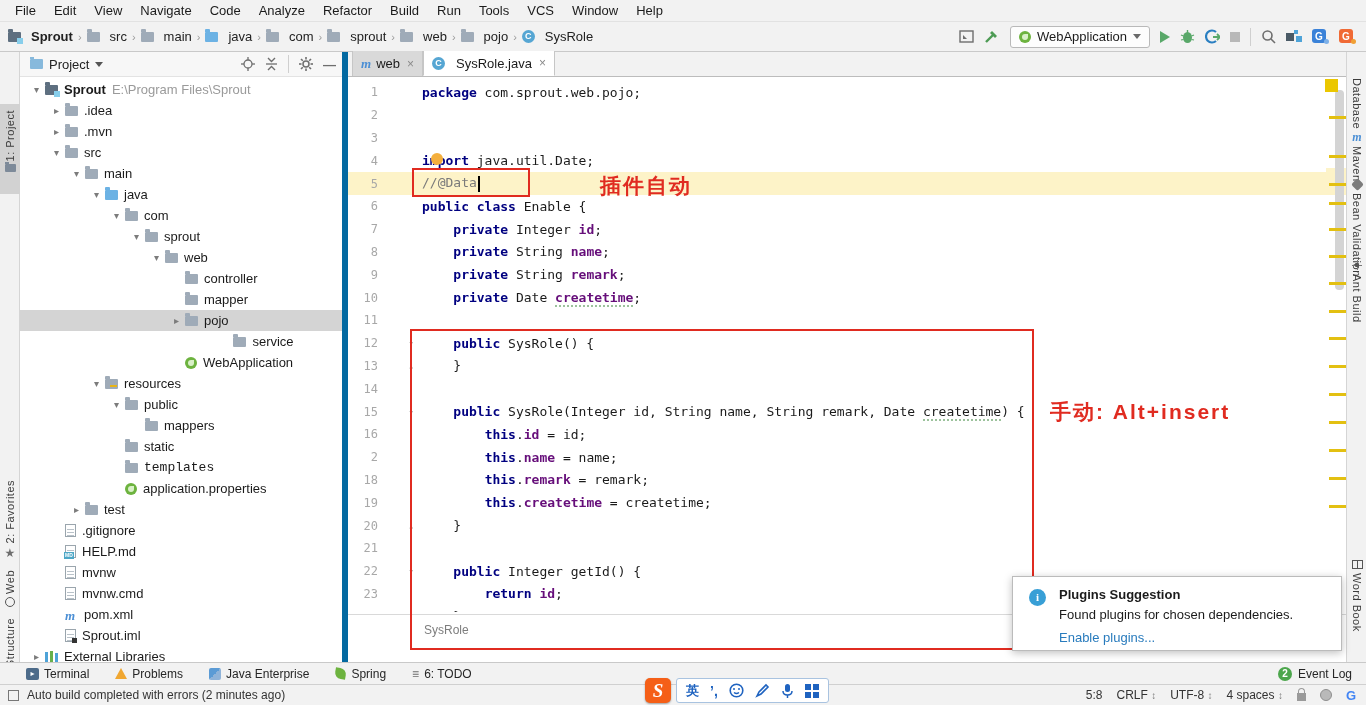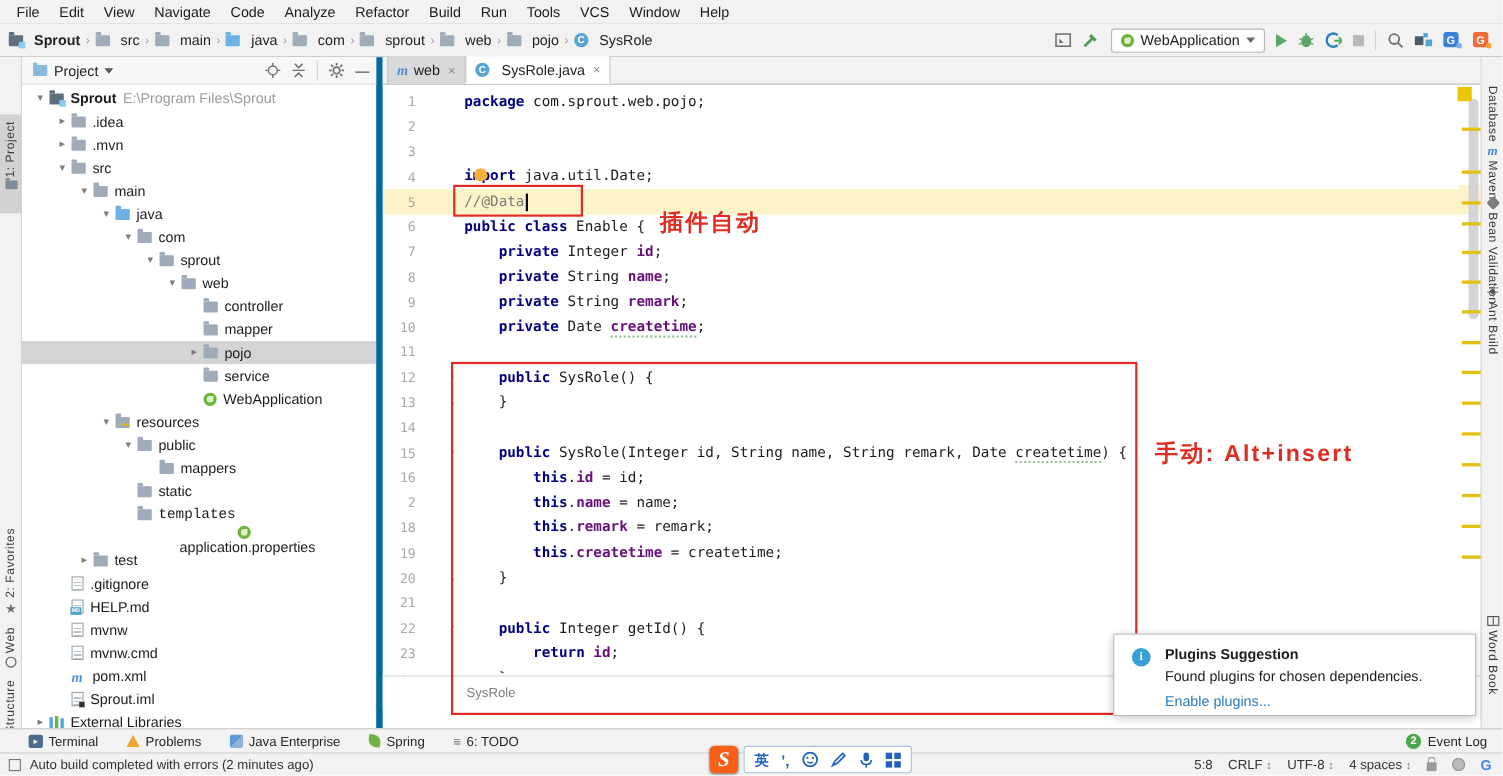--- a/index.html
+++ b/index.html
@@ -415,21 +415,21 @@
         <div class="trow" style="padding-left: 148px;">
           <span class="tchev"></span>
           <span class="ticon ic-folder"></span>
           <span class="tlabel">mapper</span>
         </div>
         <div class="trow selected" style="padding-left: 148px;">
           <span class="tchev">▸</span>
           <span class="ticon ic-folder"></span>
           <span class="tlabel">pojo</span>
         </div>
-        <div class="trow" style="padding-left: 148px;">
+        <div class="trow" style="padding-left: 148px; justify-content: center;">
           <span class="tchev"></span>
           <span class="ticon ic-folder"></span>
           <span class="tlabel">service</span>
         </div>
         <div class="trow" style="padding-left: 148px;">
           <span class="tchev"></span>
           <span class="ticon ic-spring"></span>
           <span class="tlabel">WebApplication</span>
         </div>
         <div class="trow" style="padding-left: 68px;">
@@ -450,21 +450,21 @@
         <div class="trow" style="padding-left: 88px;">
           <span class="tchev"></span>
           <span class="ticon ic-folder"></span>
           <span class="tlabel">static</span>
         </div>
         <div class="trow" style="padding-left: 88px; font-family: Liberation Mono, monospace;">
           <span class="tchev"></span>
           <span class="ticon ic-folder"></span>
           <span class="tlabel">templates</span>
         </div>
-        <div class="trow" style="padding-left: 88px; flex-direction: column;">
+        <div class="trow" style="padding-left: 88px;">
           <span class="tchev"></span>
           <span class="ticon ic-spring"></span>
           <span class="tlabel">application.properties</span>
         </div>
         <div class="trow" style="padding-left: 48px;">
           <span class="tchev">▸</span>
           <span class="ticon ic-folder"></span>
           <span class="tlabel">test</span>
         </div>
         <div class="trow" style="padding-left: 28px;">
@@ -642,21 +642,21 @@
       </div>
 
     <div id="editor-footer">
       <span>SysRole</span>
     </div>
 
     <div class="orange-dot" style="left:83px; top:101px;"></div>
 
     <div class="redbox" style="left:64px; top:116px; width:118px; height:29px;"></div>
     <div class="redbox" style="left:62px; top:277px; width:624px; height:321px;"></div>
-    <div class="redtext" style="left:252px; top:136px;">插件自动</div>
+    <div class="redtext" style="left:252px; top:120px;">插件自动</div>
     <div class="redtext" style="left:702px; top:346px;">手动: Alt+insert</div>
 
     <div id="stripe-band"></div>
     <div id="stripe-top-sq"></div>
     <div id="scrollbar"></div>
     <div id="ticks"></div>
   <div class="tick" style="top: 64px;"></div>
       <div class="tick" style="top: 103px;"></div>
       <div class="tick" style="top: 131px;"></div>
       <div class="tick" style="top: 150px;"></div>

